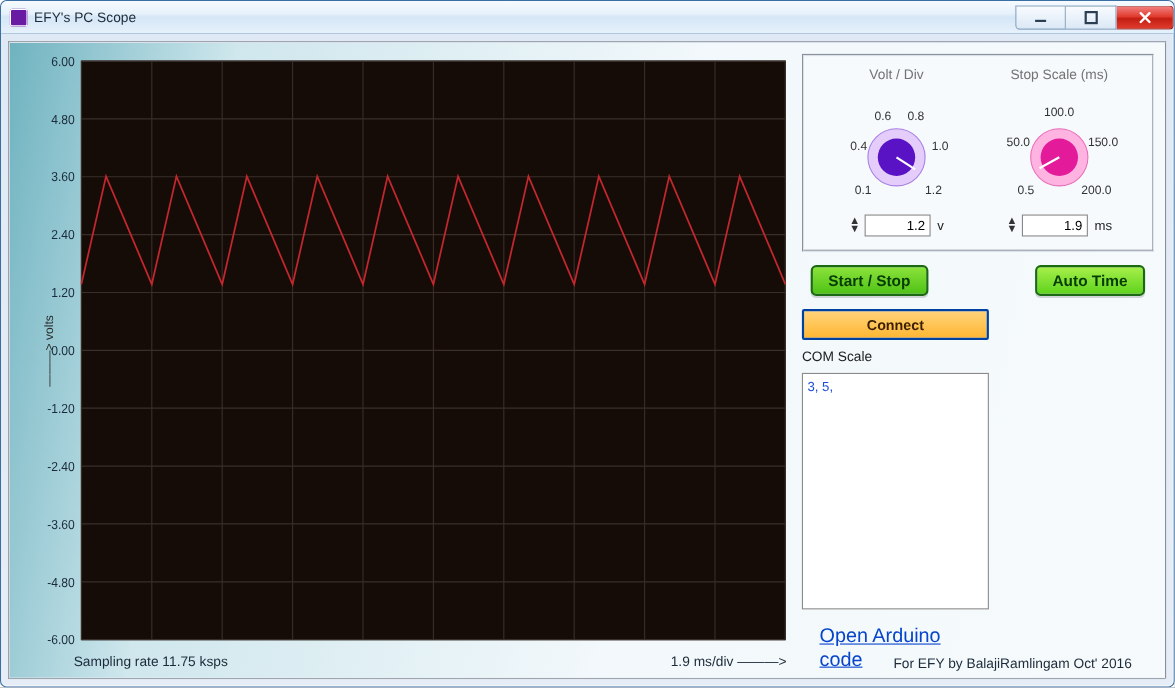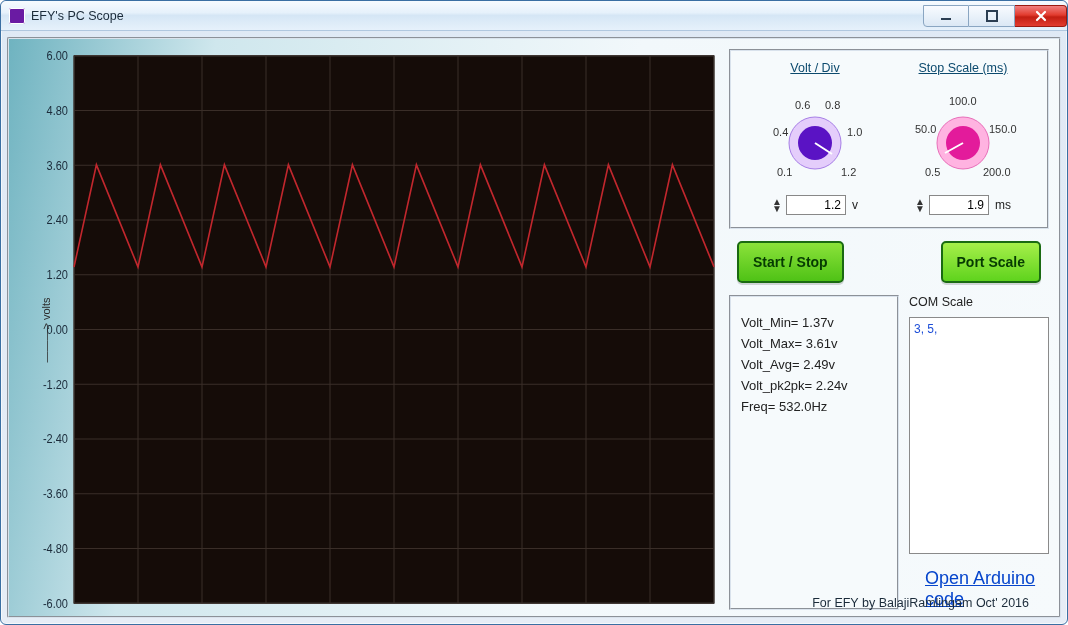--- a/index.html
+++ b/index.html
@@ -63,36 +63,36 @@
   }
   .info-row { display:flex; justify-content:space-between; padding:6px 4px 2px 48px; font-size:12.5px; color:#1b2b3a;}
   .credit { position:absolute; right:30px; bottom:6px; font-size:12.5px; color:#1b2b3a;}
 
   
   .rcol { display:grid; grid-template-rows:auto auto 1fr; gap:12px; }
 
   .panel { border:2px groove #d9e2ec; background:#f6fafc; padding:10px 10px 12px 10px; }
   .knobs { display:flex; justify-content:space-around; align-items:flex-start; }
   .knob-group { width:140px; text-align:center; }
-  .knob-title { font-size:12.5px; color:#0c4a6e; margin-bottom:6px;text-decoration:underline;}
+  .knob-title { font-size:12.5px; color:#737373; margin-bottom:6px;}
   .dial-wrap { position:relative; width:120px; height:110px; margin:0 auto;}
   .dial-wrap svg{ position:absolute; inset:0; width:100%; height:100%;}
   .tick-lbl { font-size:11px; fill:#333;}
   .spin-row { display:flex; align-items:center; justify-content:center; gap:4px; margin-top:4px;}
   .spin-row .arrows { font-size:10px; line-height:7px; color:#333; cursor:pointer;}
   .spin-row input {
     width:60px; height:20px; text-align:right; font-size:12px; padding:1px 4px;
     border:1px solid #888; background:#fff;
   }
   .unit { font-size:12px; color:#222; margin-left:2px;}
 
   .btn-row { display:flex; justify-content:space-between; padding:0 8px;}
   .btn {
     display:inline-flex; align-items:center; justify-content:center;
-    height:42px; padding:0 14px; font-weight:bold; font-size:14px;
+    height:28px; padding:0 14px; font-weight:bold; font-size:14px;
     border:2px solid #1a6a12; border-radius:5px; color:#063b02;
     background:linear-gradient(#8be23a,#4fc216);
     box-shadow:0 2px 0 rgba(0,0,0,.15);
   }
   .btn.auto { background:linear-gradient(#a6ef4a,#5fd31d); }
 
   .lower { display:grid; grid-template-columns:1fr 140px; gap:10px;}
   .readout { border:2px groove #d9e2ec; background:#f6fafc; padding:12px 10px; font-size:13px; color:#222;}
   .readout div{ margin:6px 0; white-space:nowrap;}
   .conn-col { display:flex; flex-direction:column; gap:8px;}
@@ -167,20 +167,24 @@
             <line x1="311" y1="6" x2="311" y2="494" stroke="#3a2e28" stroke-width="1"></line>
             <line x1="375" y1="6" x2="375" y2="494" stroke="#3a2e28" stroke-width="1"></line>
             <line x1="439" y1="6" x2="439" y2="494" stroke="#3a2e28" stroke-width="1"></line>
             <line x1="503" y1="6" x2="503" y2="494" stroke="#3a2e28" stroke-width="1"></line>
             <line x1="567" y1="6" x2="567" y2="494" stroke="#3a2e28" stroke-width="1"></line>
             <line x1="631" y1="6" x2="631" y2="494" stroke="#3a2e28" stroke-width="1"></line>
             <line x1="695" y1="6" x2="695" y2="494" stroke="#3a2e28" stroke-width="1"></line>
             <path d="M 55 194.2866666666667 L 77.4 103.19333333333336 L 119 194.2866666666667 L 141.4 103.19333333333336 L 183 194.2866666666667 L 205.4 103.19333333333336 L 247 194.2866666666667 L 269.4 103.19333333333336 L 311 194.2866666666667 L 333.4 103.19333333333336 L 375 194.2866666666667 L 397.4 103.19333333333336 L 439 194.2866666666667 L 461.4 103.19333333333336 L 503 194.2866666666667 L 525.4 103.19333333333336 L 567 194.2866666666667 L 589.4 103.19333333333336 L 631 194.2866666666667 L 653.4 103.19333333333336 L 695 194.2866666666667" fill="none" stroke="#c1272d" stroke-width="1.6"></path>
           </svg>
       </div>
+      <div class="info-row">
+        <span>Sampling rate 11.75  ksps</span>
+        <span>1.9  ms/div ———&gt;</span>
+      </div>
     </div>
 
     <div class="rcol">
 
       <div class="panel">
         <div class="knobs">
 
           <div class="knob-group">
             <div class="knob-title">Volt / Div</div>
             <div class="dial-wrap">
@@ -221,32 +225,26 @@
               <div class="arrows">▲<br>▼</div>
               <input value="1.9" style="">
               <span class="unit">ms</span>
             </div>
           </div>
         </div>
       </div>
 
       <div class="btn-row">
         <div class="btn">Start / Stop</div>
-        <div class="btn auto">Port Scale</div>
+        <div class="btn auto">Auto Time</div>
       </div>
 
       <div class="lower">
-        <div class="readout">
-          <div>Volt_Min= 1.37v</div>
-          <div>Volt_Max= 3.61v</div>
-          <div>Volt_Avg= 2.49v</div>
-          <div>Volt_pk2pk= 2.24v</div>
-          <div>Freq= 532.0Hz</div>
-        </div>
         <div class="conn-col">
+          <button class="btn-connect">Connect</button>
           <div class="comlbl">COM Scale</div>
           <div class="comlist">3, 5,</div>
           <div class="link">Open Arduino code</div>
         </div>
       </div>
 
     </div>
 
     <div class="credit">For EFY by BalajiRamlingam Oct' 2016</div>
   </div>

